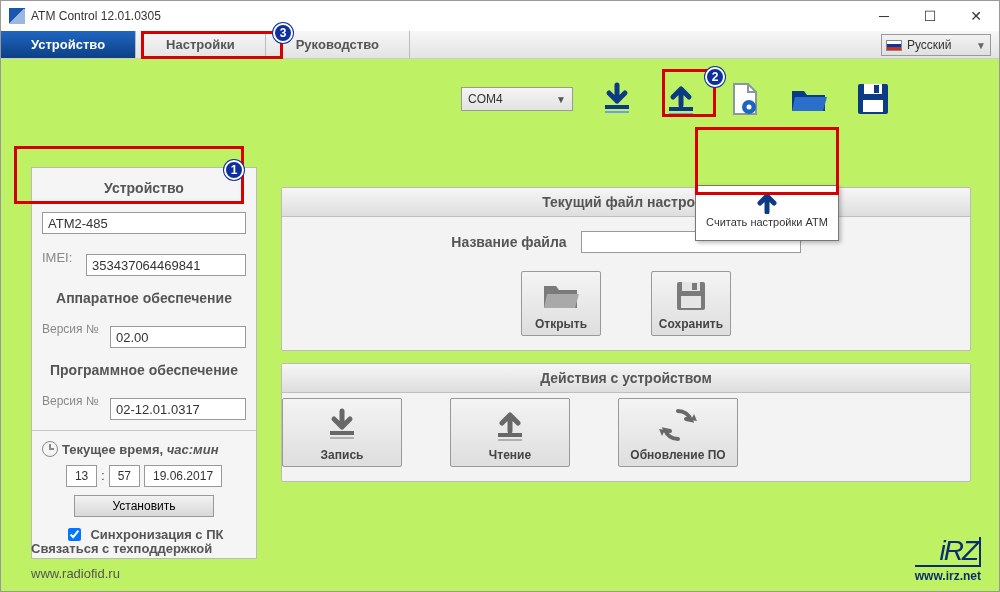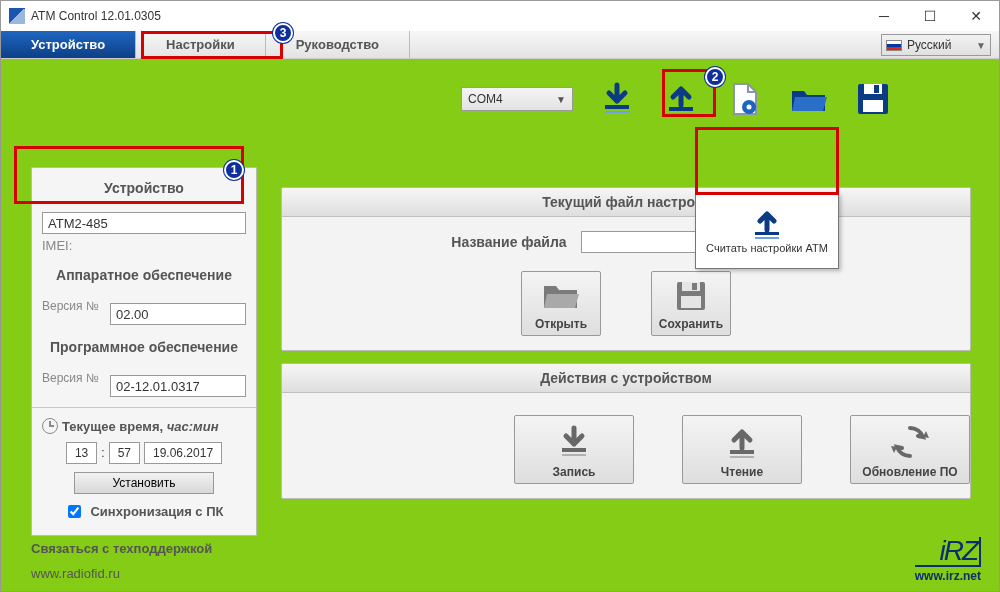--- a/index.html
+++ b/index.html
@@ -1,17 +1,17 @@
 <!DOCTYPE html>
 <html><head>
 <meta charset="utf-8">
 <style>
   * { box-sizing: border-box; }
   body { margin: 0; font-family: Arial, sans-serif; font-size: 12px; background: #f0f0f0; color: #333; }
-  .window { width: 1000px; height: 592px; background: #84cc16; border: 1px solid #999; position: relative; }
+  .window { width: 1000px; height: 592px; background: #bef264; border: 1px solid #999; position: relative; }
   .titlebar { height: 30px; display: flex; align-items: center; padding: 0 8px; background: #fff; position: relative; }
   .titlebar .app-icon { width: 16px; height: 16px; background: linear-gradient(135deg,#1a56b0 50%,#9bb7e0 50%); margin-right: 6px; }
   .titlebar .title { font-size: 12px; color: #333; }
   .titlebar .controls { position: absolute; right: 0; top: 0; display: flex; }
   .titlebar .controls div { width: 46px; height: 30px; display: flex; align-items: center; justify-content: center; font-size: 14px; cursor: pointer; }
   .menubar { height: 28px; background: linear-gradient(#f7f7f7,#e3e3e3); border-bottom: 1px solid #ccc; display: flex; align-items: stretch; position: relative; }
   .tab { padding: 0 30px; display: flex; align-items: center; border-right: 1px solid #bbb; font-weight: bold; color: #555; font-size: 13px; cursor: pointer; position: relative; }
   .tab.active { background: linear-gradient(#1f66c1,#0d3f86); color: #fff; }
   .lang-select { position: absolute; right: 8px; top: 3px; width: 110px; height: 22px; background: linear-gradient(#f2f2f2,#e0e0e0); border: 1px solid #999; display: flex; align-items: center; padding: 0 4px; font-size: 12px; }
   .flag { width: 16px; height: 11px; background: linear-gradient(to bottom,#fff 33%,#0039a6 33%,#0039a6 66%,#d52b1e 66%); margin-right: 5px; display: inline-block; border: 1px solid #888; }
@@ -42,25 +42,25 @@
   .main { position: absolute; top: 128px; left: 280px; width: 690px; }
   .panel { border: 1px solid #bbb; background: #f3f3f3; border-radius: 2px; margin-bottom: 12px; }
   .panel-header { background: linear-gradient(#f6f6f6,#dedede); border-bottom: 1px solid #c0c0c0; text-align: center; padding: 6px 0; font-weight: bold; font-size: 14px; color: #555; }
   .panel-body { padding: 14px 18px; }
   .file-row { display: flex; align-items: center; justify-content: center; gap: 14px; }
   .file-label { font-weight: bold; font-size: 14px; color: #555; }
   .file-input { width: 220px; height: 22px; border: 1px solid #999; background: #fff; }
   .btn-row { display: flex; justify-content: center; gap: 50px; margin-top: 18px; }
   .big-btn { width: 80px; background: linear-gradient(#f4f4f4,#dedede); border: 1px solid #999; padding: 6px 4px 4px; cursor: pointer; text-align: center; font-size: 12px; font-weight: bold; color: #444; border-radius: 2px; }
   .big-btn .ic { height: 36px; display:flex; align-items:center; justify-content:center; margin-bottom:3px;}
-  .action-row { display: flex; justify-content: flex-end; gap: 48px; padding: 22px 0 14px; }
+  .action-row { display: flex; justify-content: flex-start; gap: 48px; padding: 5px 0 14px; }
   .act-btn { width: 120px; background: linear-gradient(#f4f4f4,#dedede); border: 1px solid #999; padding: 6px 4px 4px; cursor: pointer; text-align: center; font-size: 12px; font-weight: bold; color: #444; border-radius: 2px; }
   .act-btn .ic { height: 40px; display:flex; align-items:center; justify-content:center; margin-bottom:3px;}
 
-  .tooltip { position: absolute; top: 134px; left: 694px; width: 144px; height: 76px; background: #fff; border: 1px solid #777; box-shadow: 2px 2px 4px rgba(0,0,0,0.25); display:flex; flex-direction:column; align-items:center; justify-content:center; padding:4px 0 4px; }
+  .tooltip { position: absolute; top: 126px; left: 694px; width: 144px; height: 56px; background: #fff; border: 1px solid #777; box-shadow: 2px 2px 4px rgba(0,0,0,0.25); display:flex; flex-direction:column; align-items:center; justify-content:center; padding:4px 0 12px; }
   .tooltip .tt-text { font-size: 11px; color: #333; margin-top: 2px; }
 
   .footer { position: absolute; bottom: 10px; left: 30px; font-size: 13px; color: #555; }
   .footer .l1 { font-weight: bold; }
   .footer .l2 { margin-top: 10px; }
 
   .logo { position: absolute; bottom: 8px; right: 18px; text-align: right; }
   .logo-mark { font-family: Arial Black, sans-serif; font-size: 28px; color: #0b2e6f; font-style: italic; letter-spacing: -2px; border-bottom:2px solid #0b2e6f; border-right:2px solid #0b2e6f; padding-right:2px; line-height:28px;}
   .logo .url { font-size: 12px; font-weight: bold; color: #0b2e6f; margin-top: 2px; }
 
@@ -138,20 +138,23 @@
       </div>
     </div>
 
     <div class="sidebar">
       <div class="sb-section-title">Устройство</div>
       <div class="sb-input">
           <span>ATM2-485</span>
         </div>
       <div class="sb-row">
         <span class="sb-label">IMEI:</span>
+        <div class="sb-input" style="flex:1">
+            <span>353437064469841</span>
+          </div>
       </div>
 
       <div class="sb-section-title" style="margin-top:14px">Аппаратное обеспечение</div>
       <div class="sb-row">
         <span class="sb-label2">Версия №</span>
         <div class="sb-input" style="flex:1">
             <span>02.00</span>
           </div>
       </div>
 

